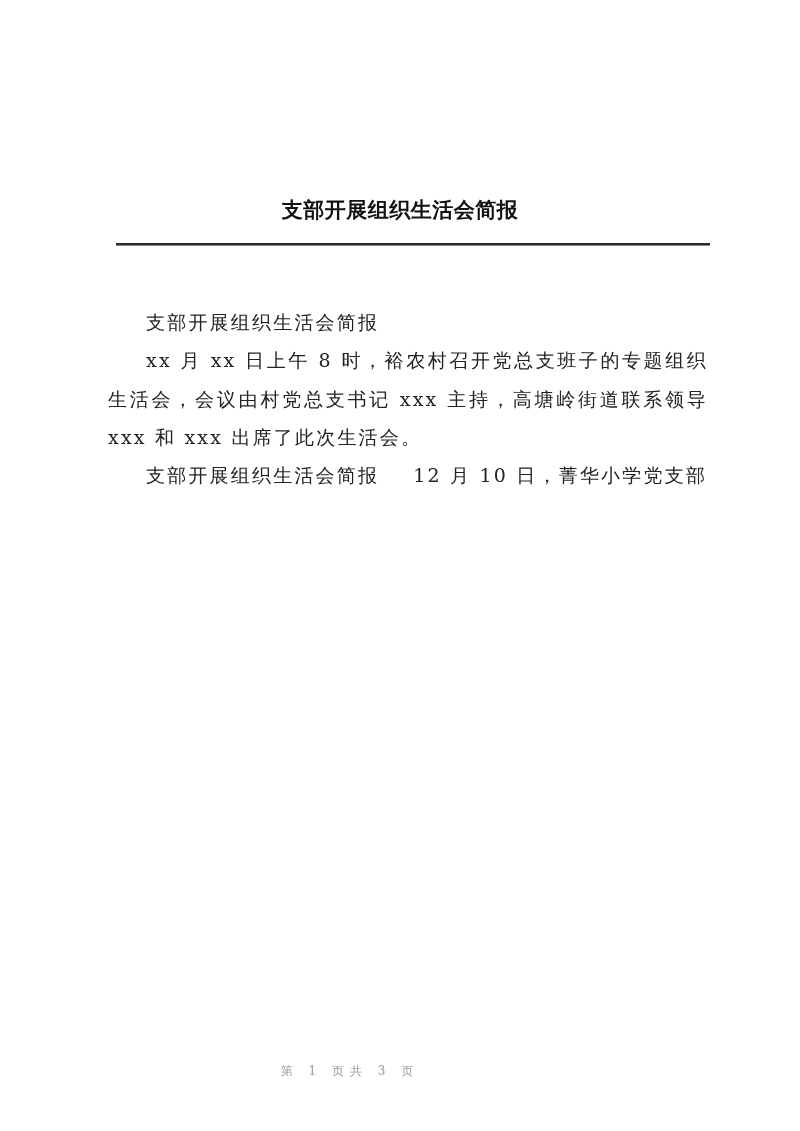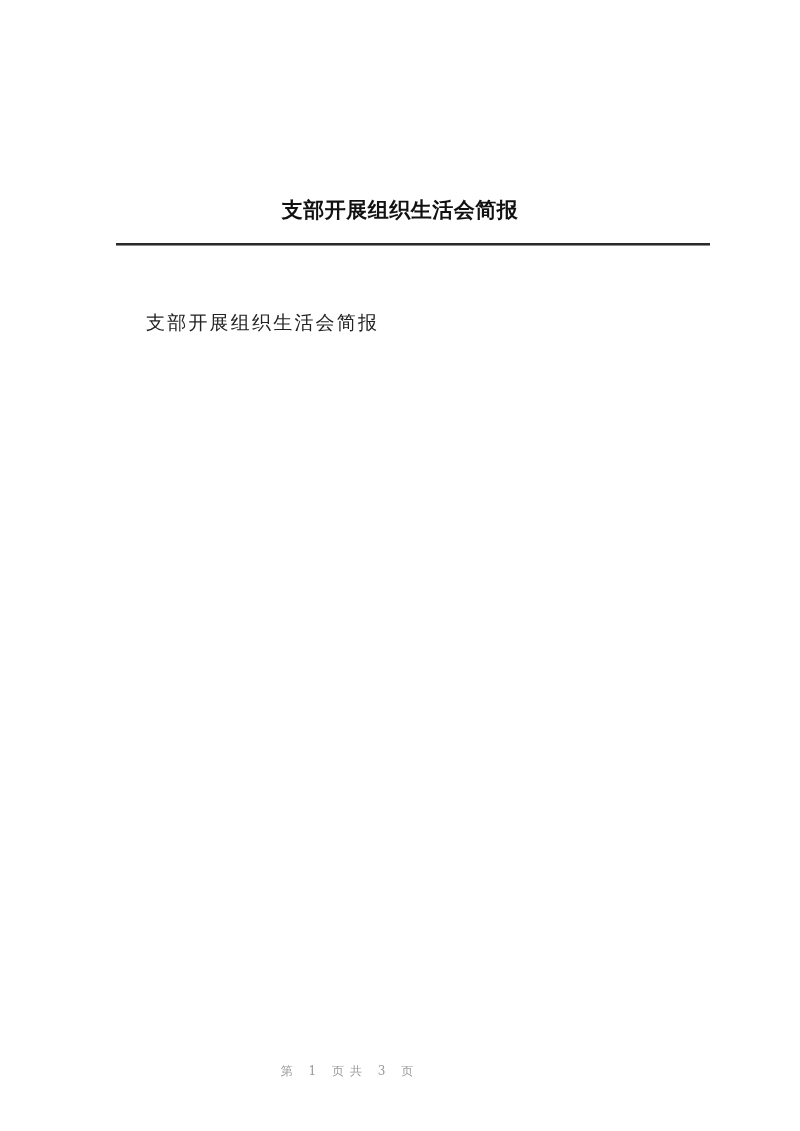--- a/index.html
+++ b/index.html
@@ -74,16 +74,18 @@
   </style>
 </head>
 <body>
 
 <div class="page">
   <div class="doc-title">支部开展组织生活会简报</div>
   <div class="title-rule"></div>
 
   <div class="body-text">
     <p>支部开展组织生活会简报</p>
+    <p>xx 月 xx 日上午 8 时，裕农村召开党总支班子的专题组织生活会，会议由村党总支书记 xxx 主持，高塘岭街道联系领导 xxx 和 xxx 出席了此次生活会。</p>
+    <p><span>支部开展组织生活会简报</span><span class="gap"></span><span>12 月 10 日，菁华小学党支部</span></p>
   </div>
 
   <div class="page-footer">第 1 页共 3 页</div>
 </div>
 
 </body></html>

